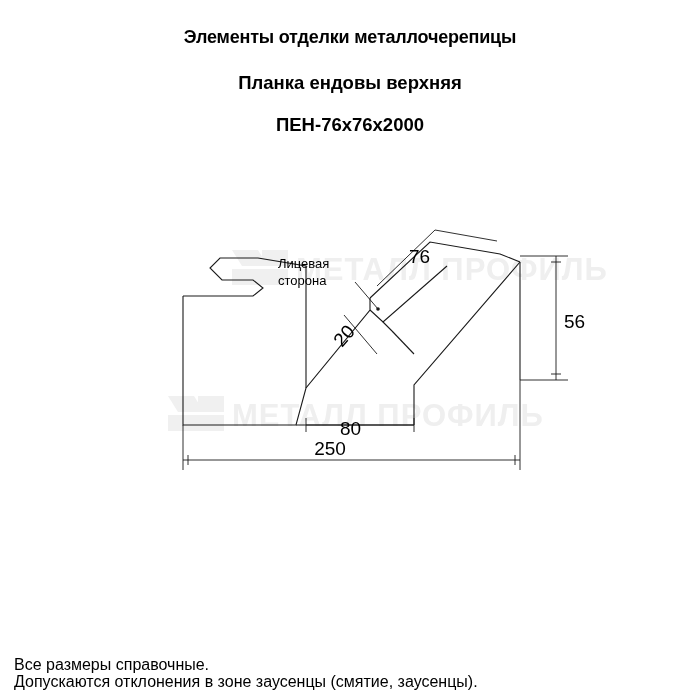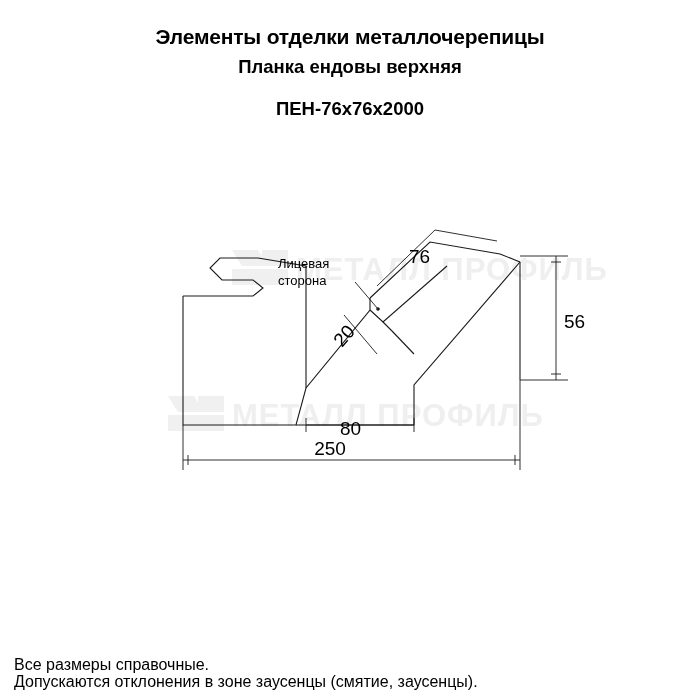--- a/index.html
+++ b/index.html
@@ -21,29 +21,29 @@
     height: 700px;
   }
   .titles {
     position: absolute;
     top: 22px;
     left: 0;
     width: 700px;
     text-align: center;
   }
   .title-main {
-    font-size: 21px;
+    font-size: 18px;
     font-weight: bold;
     letter-spacing: -0.2px;
     line-height: 30px;
   }
   .title-sub {
     font-size: 18.5px;
     font-weight: bold;
-    margin-top: 3px;
+    margin-top: 19px;
     line-height: 24px;
   }
   .title-code {
     font-size: 18.5px;
     font-weight: bold;
     margin-top: 18px;
     line-height: 24px;
   }
   .drawing {
     position: absolute;

